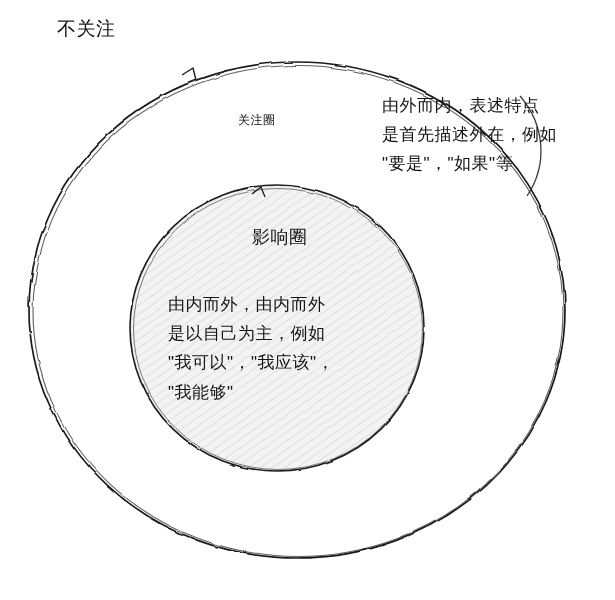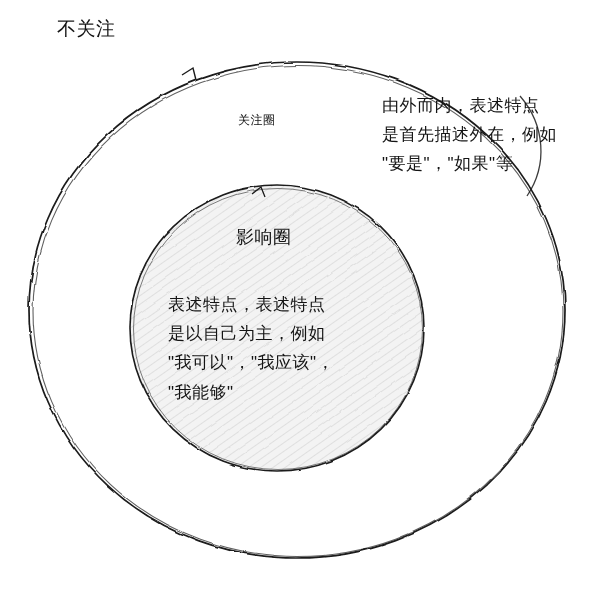--- a/index.html
+++ b/index.html
@@ -51,21 +51,21 @@
     font-size: 19px;
   }
 
   #label-concern {
     left: 238px;
     top: 112px;
     font-size: 12px;
   }
 
   #label-influence {
-    left: 236px;
+    left: 252px;
     top: 224px;
     font-size: 18px;
   }
 
   #text-outer-block {
     left: 374px;
     top: 92px;
     font-size: 17px;
     width: 230px;
     line-height: 1.7;
@@ -128,19 +128,19 @@
     <div class="lbl" id="label-outside">不关注</div>
 
     <div class="lbl" id="label-concern">关注圈</div>
 
     <div class="lbl" id="label-influence">影响圈</div>
 
     <div class="lbl" id="text-outer-block">由外而内，表述特点
 是首先描述外在，例如
 "要是"，"如果"等</div>
 
-    <div class="lbl" id="text-inner-block">表述特点，表述特点
+    <div class="lbl" id="text-inner-block">由内而外，由内而外
 是以自己为主，例如
 "我可以"，"我应该"，
 "我能够"</div>
   </div>
 
 </div>
 
 </body></html>

